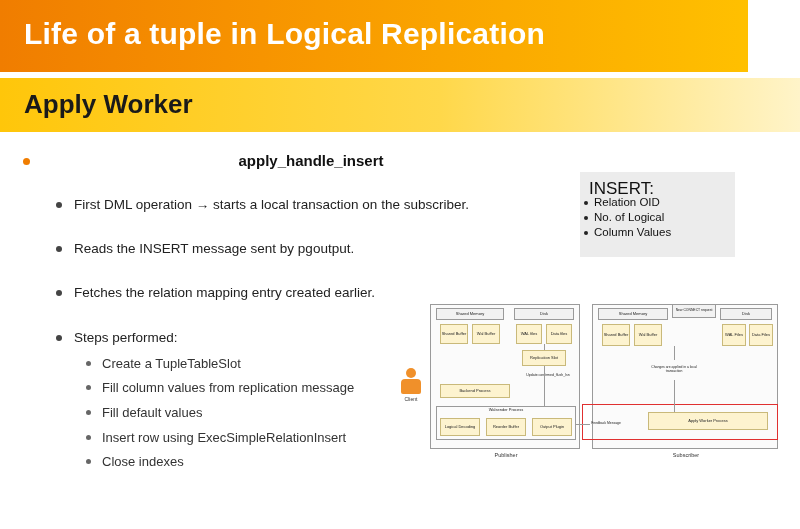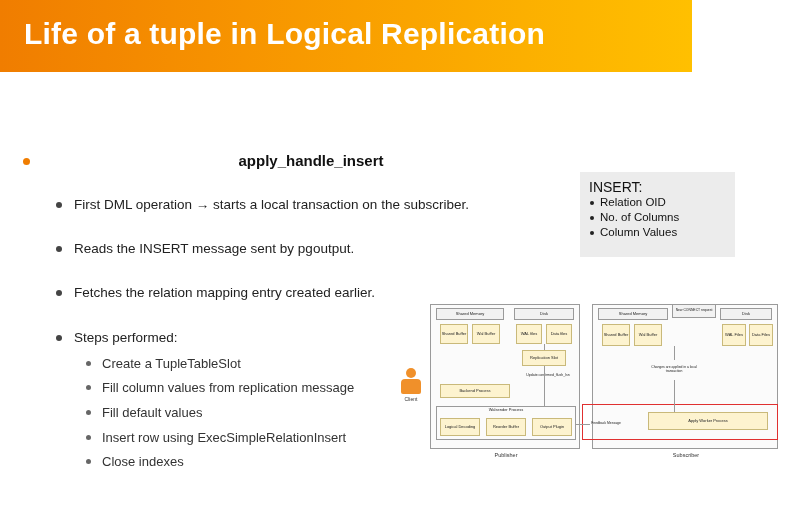--- a/index.html
+++ b/index.html
@@ -16,21 +16,21 @@
   .slide {
     position: relative;
     width: 800px;
     height: 529px;
     background: #ffffff;
   }
   
   .title-bar {
     position: absolute;
     left: 0; top: 0;
-    width: 692px; height: 72px;
+    width: 748px; height: 72px;
     background: linear-gradient(90deg, #f07d00 0%, #f79400 35%, #ffc000 100%);
   }
   .title-bar .title {
     position: absolute;
     left: 24px; top: 17px;
     font-size: 30px;
     font-weight: bold;
     color: #ffffff;
     letter-spacing: 0.2px;
   }
@@ -107,26 +107,26 @@
   
   .insert-box {
     position: absolute;
     left: 580px; top: 172px;
     width: 155px; height: 85px;
     background: #ececec;
   }
   .insert-box .ib-title {
     position: absolute;
     left: 9px; top: 7px;
-    font-size: 14px;
+    font-size: 17px;
     color: #111111;
   }
   .insert-box ul {
     position: absolute;
-    left: 6px; top: 24px;
+    left: 0; top: 24px;
     margin: 0; padding-left: 14px;
     list-style: none;
   }
   .insert-box li {
     position: relative;
     font-size: 11.5px;
     color: #111111;
     margin-bottom: 3px;
   }
   .insert-box li::before {
@@ -201,41 +201,44 @@
 </style>
 </head>
 <body>
 
 <div class="slide">
 
   <div class="title-bar">
     <div class="title">Life of a tuple in Logical Replication</div>
   </div>
 
+  <div class="subtitle-bar">
+    <div class="subtitle">Apply Worker</div>
+  </div>
 
   <div class="content">
     <div class="lvl1">apply_handle_insert</div>
 
     <div class="lvl2">First DML operation → starts a local transaction on the subscriber.</div>
     <div class="lvl2">Reads the INSERT message sent by pgoutput.</div>
     <div class="lvl2">Fetches the relation mapping entry created earlier.</div>
     <div class="lvl2">Steps performed:</div>
 
     <div class="lvl3">Create a TupleTableSlot</div>
     <div class="lvl3">Fill column values from replication message</div>
     <div class="lvl3">Fill default values</div>
     <div class="lvl3"><span>Insert row using </span><span class="ital">ExecSimpleRelationInsert</span></div>
     <div class="lvl3">Close indexes</div>
   </div>
 
   <div class="insert-box">
     <div class="ib-title">INSERT:</div>
     <ul>
       <li>Relation OID</li>
-      <li>No. of Columns</li>
+      <li>No. of Logical</li>
       <li>Column Values</li>
     </ul>
   </div>
 
   <div class="diagram">
 
     <div class="client-icon">
       <div class="client-head"></div>
       <div class="client-body"></div>
       <div class="client-label">Client</div>

